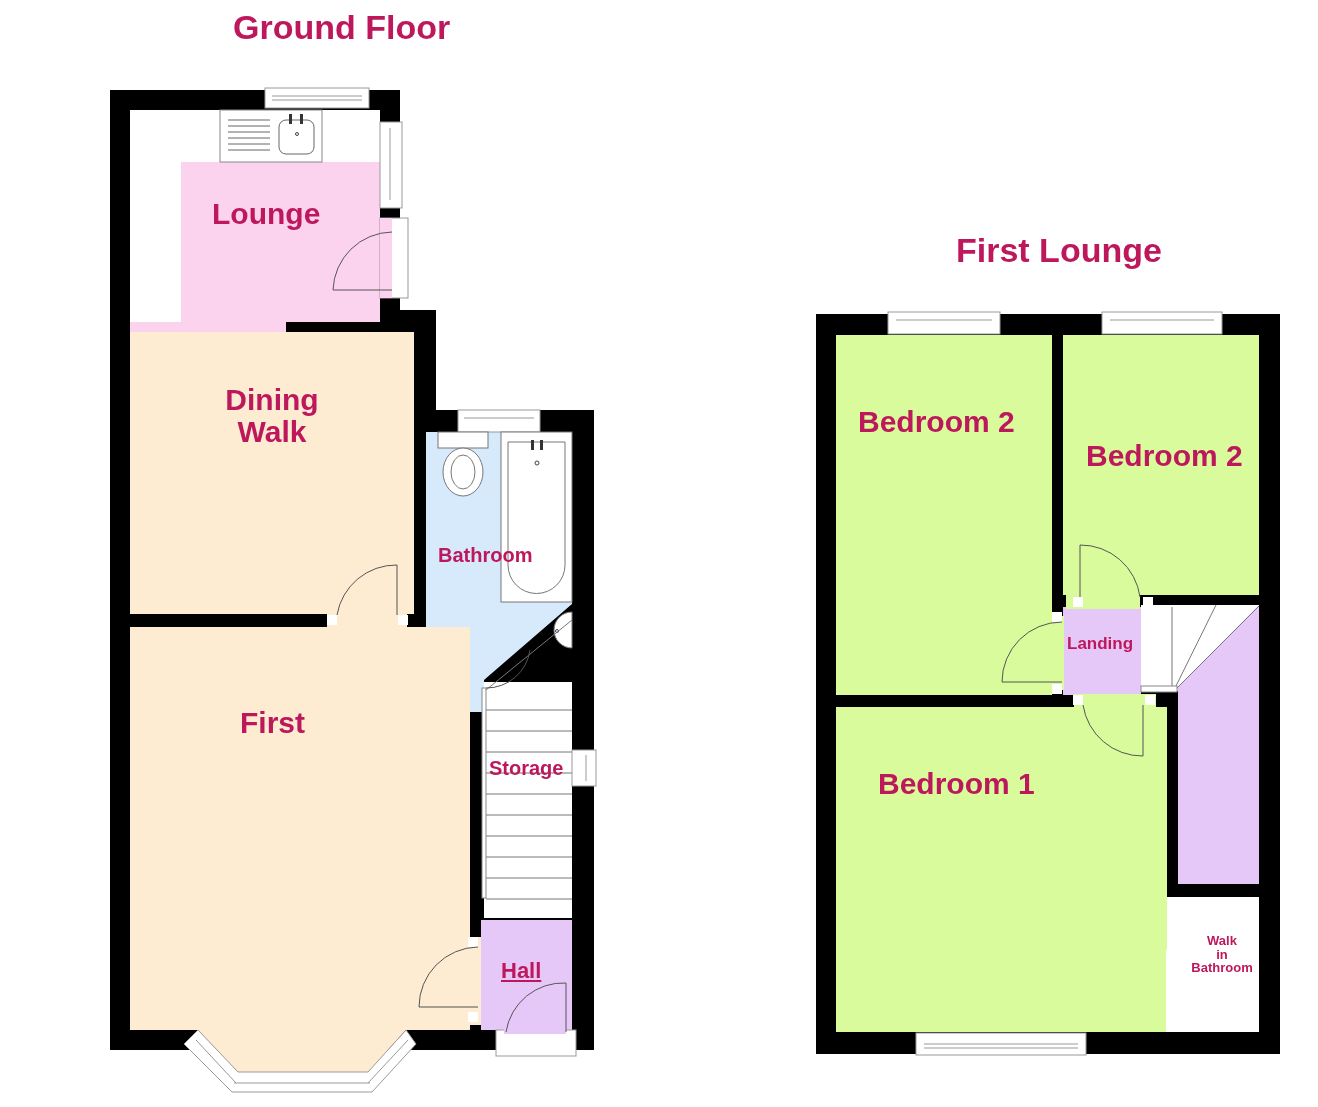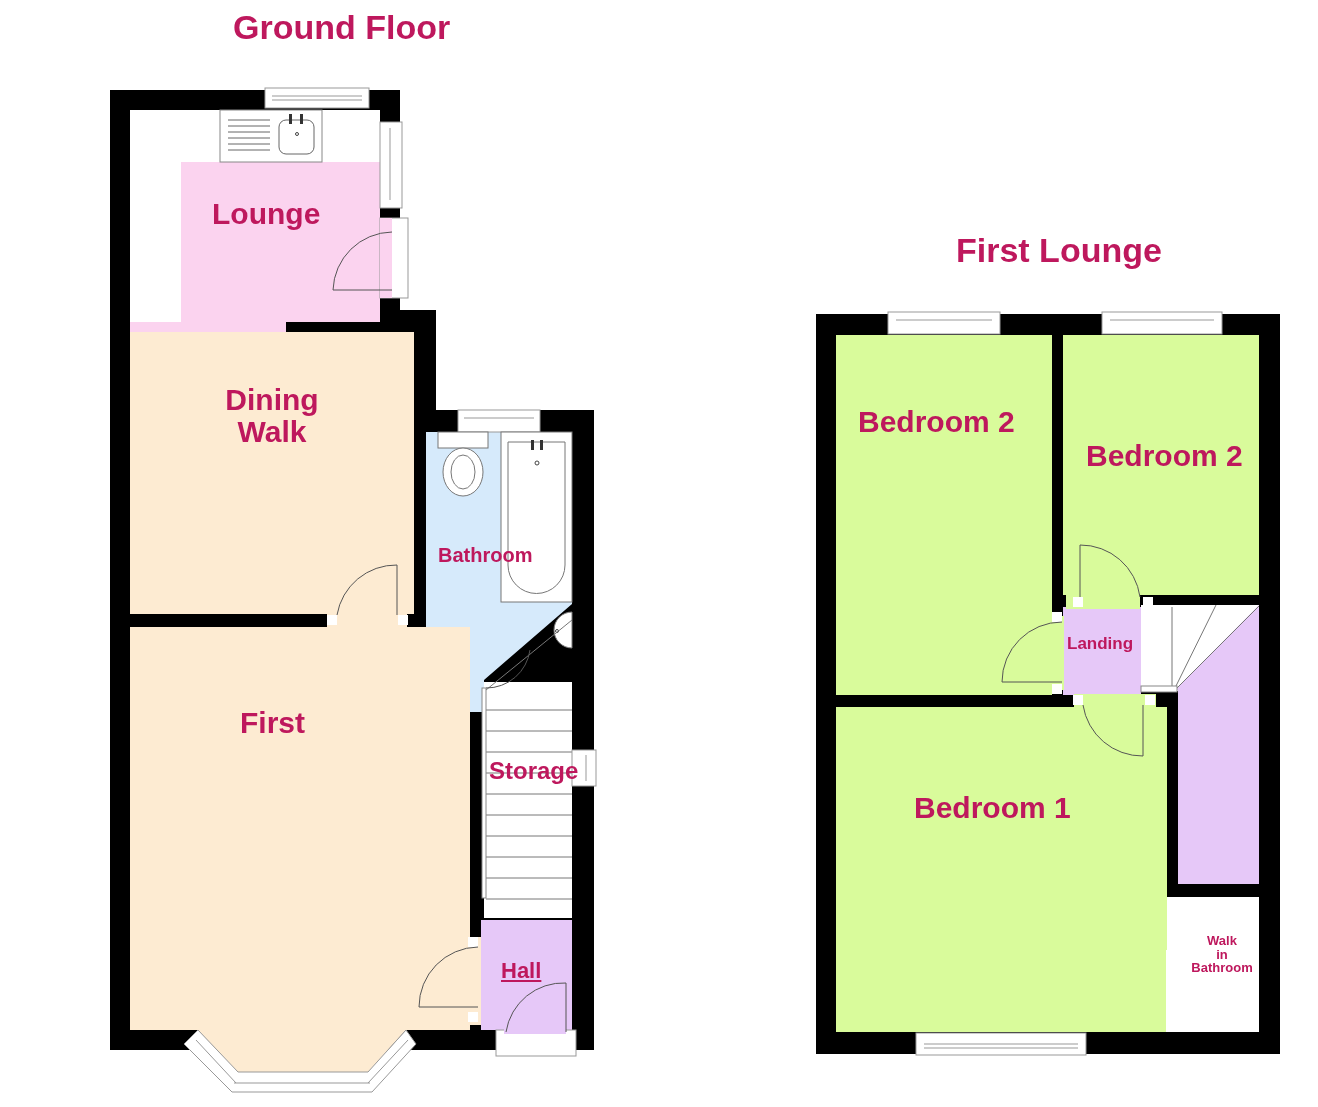--- a/index.html
+++ b/index.html
@@ -171,24 +171,24 @@
 <div class="lbl title" style="left:233px; top:10px;">Ground Floor</div>
 <div class="lbl title" style="left:956px; top:233px;">First Lounge</div>
 
 <div class="lbl room-lg" style="left:212px; top:198px;">Lounge</div>
 <div class="lbl room-lg" style="left:212px; top:384px; width:120px;">
   <div>Dining</div>
   <div>Walk</div>
 </div>
 <div class="lbl room-lg" style="left:240px; top:707px;">First</div>
 <div class="lbl room-md" style="left:438px; top:545px;">Bathroom</div>
-<div class="lbl" style="left:489px; top:758px; font-size:24px;">Storage</div>
+<div class="lbl" style="left:489px; top:758px; font-size:20px;">Storage</div>
 <div class="lbl" style="left:501px; top:959px; font-size:22px;text-decoration:underline;">Hall</div>
 
 <div class="lbl room-lg" style="left:858px; top:406px;">Bedroom 2</div>
 <div class="lbl room-lg" style="left:1086px; top:440px;">Bedroom 2</div>
-<div class="lbl room-lg" style="left:914px; top:768px;margin-top:24px;">Bedroom 1</div>
+<div class="lbl room-lg" style="left:878px; top:768px;">Bedroom 1</div>
 <div class="lbl" style="left:1067px; top:635px; font-size:17px;">Landing</div>
 <div class="lbl room-sm" style="left:1178px; top:934px; width:88px;">
   <div>Walk</div>
   <div>in</div>
   <div>Bathroom</div>
 </div>
 
 </body></html>

